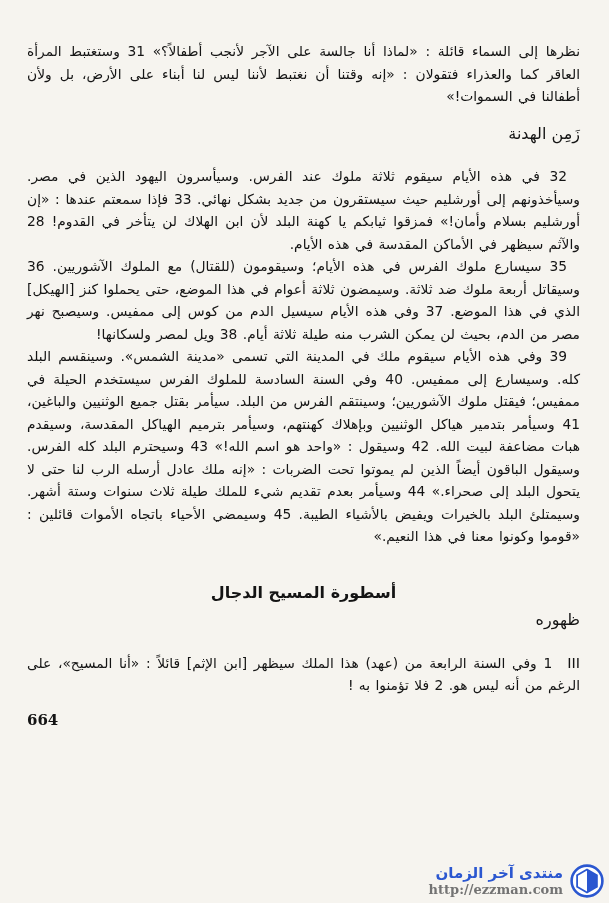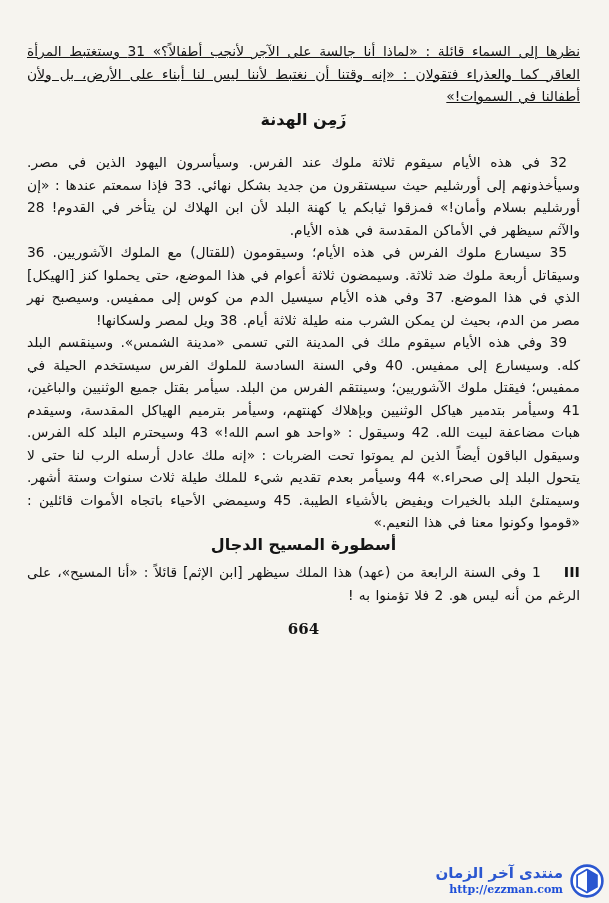--- a/index.html
+++ b/index.html
@@ -26,44 +26,44 @@
     line-height: 22.5px;
     text-align: justify;
   }
   .body-par {
     margin: 0;
     text-indent: 13px;
     word-spacing: 1px;
   }
   .no-indent { text-indent: 0; }
   .small-indent { text-indent: 8px; }
-  .mb-lg { margin-bottom: 1px; text-decoration: underline; }
+  .mb-lg { margin-bottom: 15px; }
   .section-title {
     margin: 0 0 5px 0;
     text-align: center;
     font-size: 16px;
     font-weight: bold;
     text-indent: 0;
   }
   .section-subtitle {
     margin: 0 0 20px 0;
-    text-align: center;
+    text-align: right;
     font-size: 16px;
-    font-weight: bold;
+    font-weight: normal;
     text-indent: 0;
   }
-  .gap-top { }
+  .gap-top { margin-top: 34px; }
   .roman {
-    font-weight: bold;
+    font-weight: normal;
     font-size: 14.5px;
-    margin-left: 23px;
+    margin-left: 15px;
   }
   .p1-block { margin-bottom: 3px; }
   .page-number {
-    text-align: center;
+    text-align: left;
     font-weight: bold;
     font-size: 15px;
     margin-top: 12px;
     direction: ltr;
     font-family: "DejaVu Serif", serif;
   }
   .watermark {
     position: absolute;
     bottom: 5px;
     right: 5px;
@@ -74,23 +74,23 @@
   }
   .wm-text { text-align: right; }
   .wm-name {
     color: #2b57d0;
     font-weight: bold;
     font-size: 15px;
     direction: rtl;
     line-height: 18px;
   }
   .wm-url {
-    color: #1d4ed8;
+    color: #737373;
     font-weight: bold;
-    font-size: 11px;
+    font-size: 13px;
     font-family: "DejaVu Serif", serif;
     line-height: 16px;
   }
   .wm-logo { display: block; }
 </style>
 </head>
 <body>
 
 <div class="page">
 
@@ -102,20 +102,21 @@
     <h3 class="section-subtitle">زَمِن الهدنة</h3>
 
     <p class="body-par">32 في هذه الأيام سيقوم ثلاثة ملوك عند الفرس. وسيأسرون اليهود الذين في مصر. وسيأخذونهم إلى أورشليم حيث سيستقرون من جديد بشكل نهائي. 33 فإذا سمعتم عندها : «إن أورشليم بسلام وأمان!» فمزقوا ثيابكم يا كهنة البلد لأن ابن الهلاك لن يتأخر في القدوم! 28 والآثم سيظهر في الأماكن المقدسة في هذه الأيام.</p>
 
     <p class="body-par">35 سيسارع ملوك الفرس في هذه الأيام؛ وسيقومون (للقتال) مع الملوك الآشوريين. 36 وسيقاتل أربعة ملوك ضد ثلاثة. وسيمضون ثلاثة أعوام في هذا الموضع، حتى يحملوا كنز [الهيكل] الذي في هذا الموضع. 37 وفي هذه الأيام سيسيل الدم من كوس إلى ممفيس. وسيصبح نهر مصر من الدم، بحيث لن يمكن الشرب منه طيلة ثلاثة أيام. 38 ويل لمصر ولسكانها!</p>
 
     <p class="body-par">39 وفي هذه الأيام سيقوم ملك في المدينة التي تسمى «مدينة الشمس». وسينقسم البلد كله. وسيسارع إلى ممفيس. 40 وفي السنة السادسة للملوك الفرس سيستخدم الحيلة في ممفيس؛ فيقتل ملوك الآشوريين؛ وسينتقم الفرس من البلد. سيأمر بقتل جميع الوثنيين والباغين، 41 وسيأمر بتدمير هياكل الوثنيين وبإهلاك كهنتهم، وسيأمر بترميم الهياكل المقدسة، وسيقدم هبات مضاعفة لبيت الله. 42 وسيقول : «واحد هو اسم الله!» 43 وسيحترم البلد كله الفرس. وسيقول الباقون أيضاً الذين لم يموتوا تحت الضربات : «إنه ملك عادل أرسله الرب لنا حتى لا يتحول البلد إلى صحراء.» 44 وسيأمر بعدم تقديم شيء للملك طيلة ثلاث سنوات وستة أشهر. وسيمتلئ البلد بالخيرات ويفيض بالأشياء الطيبة. 45 وسيمضي الأحياء باتجاه الأموات قائلين : «قوموا وكونوا معنا في هذا النعيم.»</p>
 
     <h2 class="section-title gap-top">أسطورة المسيح الدجال</h2>
 
+    <h3 class="section-subtitle">ظهوره</h3>
 
     <p class="body-par no-indent p1-block"><span class="roman" dir="ltr">III</span><span>1 وفي السنة الرابعة من (عهد) هذا الملك سيظهر [ابن الإثم] قائلاً : «أنا المسيح»، على الرغم من أنه ليس هو. 2 فلا تؤمنوا به !</span></p>
 
 
     <div class="page-number">664</div>
 
   </div>
 
   <div class="watermark">
     <div class="wm-text">

